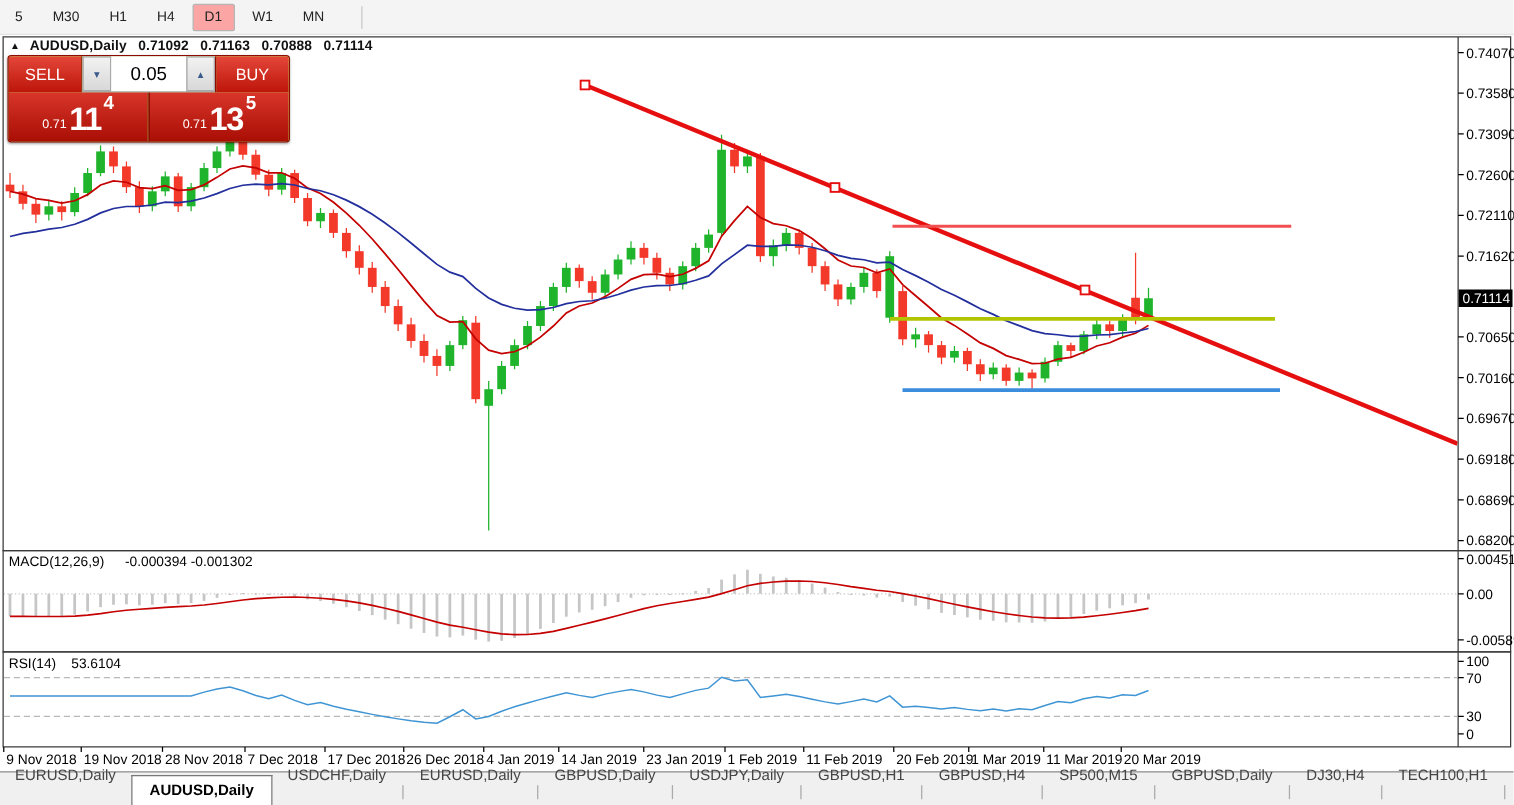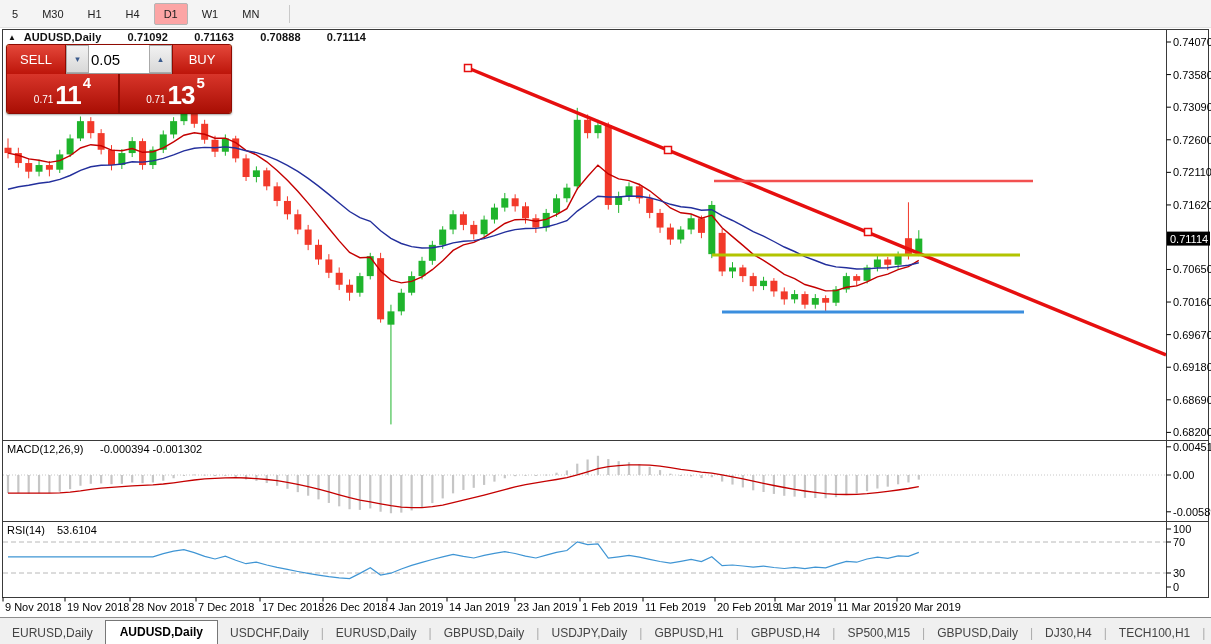--- a/index.html
+++ b/index.html
@@ -8,46 +8,46 @@
   
   .tf-bar{position:absolute;left:0;top:0;width:1211px;height:27px;background:#f4f4f4;
           display:flex;align-items:center;z-index:30;border-bottom:1px solid #e3e3e3;}
   .tf-btn{font-size:11px;color:#222;padding:4px 9px;margin:0 2px;border:1px solid transparent;cursor:default;}
   .tf-btn.active{background:#fca5a5;border:1px solid #b5b5b5;border-radius:2px;}
   .tf-sep{width:1px;height:18px;background:#c9c9c9;margin:0 18px;}
   
   .chart-title{position:absolute;left:8px;top:31px;z-index:20;font-size:11px;font-weight:bold;color:#111;
                letter-spacing:0.1px;}
   .chart-title .tri{font-size:8px;vertical-align:1px;margin-right:5px;}
-  .chart-title span.v{margin-left:23px;}
+  .chart-title span.v{margin-left:6px;}
   
   .trade-panel{position:absolute;left:6px;top:44px;width:224px;z-index:25;border:1px solid #8f0b02;
                border-radius:3px;overflow:hidden;background:#bef264;box-shadow:0 1px 2px rgba(0,0,0,.35);}
   .tp-row1{display:flex;height:29px;}
   .tp-sell,.tp-buy{width:58px;display:flex;align-items:center;justify-content:center;color:#fff;
         font-size:13px;background:linear-gradient(#e4473a,#bd150a);cursor:pointer;}
   .tp-sell{border-right:1px solid #8f0b02;}
   .tp-buy{border-left:1px solid #8f0b02;text-align:center;}
   .tp-vol{flex:1;display:flex;background:#d6d6d6;border-bottom:1px solid #9a9a9a;}
   .tp-spin{width:21px;display:flex;align-items:center;justify-content:center;background:linear-gradient(#f2f2f2,#d8d8d8);
            color:#3a5a8c;font-size:9px;border:1px solid #aaa;cursor:pointer;}
-  .tp-vol input{flex:1;width:50px;border:none;outline:none;font-size:15px;
+  .tp-vol input{flex:1;width:50px;border:none;outline:none;text-align:center;font-size:15px;
                 font-family:"Liberation Sans",sans-serif;color:#000;background:#fff;}
   .tp-row2{display:flex;height:39px;}
   .tp-price{flex:1;display:flex;align-items:flex-end;justify-content:center;color:#fff;
             background:linear-gradient(#d8352a,#a90e04);padding-bottom:3px;cursor:pointer;}
   .tp-price.sell{border-right:1px solid #8f0b02;}
   .tp-price.buy{border-left:1px solid #8f0b02;}
   .tp-price .pp{font-size:10px;font-weight:normal;margin-right:2px;line-height:20px;}
   .tp-price .pb{font-size:26px;font-weight:bold;line-height:30px;letter-spacing:-1px;}
   .tp-price .ps{font-size:15px;font-weight:bold;line-height:14px;margin-left:2px;align-self:flex-start;margin-top:2px;}
   
   .tab-bar{position:absolute;left:0;top:617px;width:1211px;height:27px;background:#f0f0f0;
            border-top:1px solid #8e8e8e;display:flex;align-items:flex-end;z-index:30;}
-  .tab{font-size:12px;color:#444;padding:4px 12px 5px 12px;white-space:nowrap;cursor:pointer;}
+  .tab{font-size:12px;color:#444;padding:4px 12px 18px 12px;white-space:nowrap;cursor:pointer;}
   .tab.active{background:#fff;border:1px solid #777;border-bottom:none;font-weight:bold;color:#000;
               padding:4px 14px 6px 14px;margin-bottom:0;}
   .tab.clip{max-width:22px;overflow:hidden;}
   .tab-sep{color:#aaa;font-size:12px;padding-bottom:5px;}
   svg{position:absolute;left:0;top:0;z-index:5;}
   svg text{font-family:"Liberation Sans",sans-serif;}
 </style>
 </head>
 <body>
 

